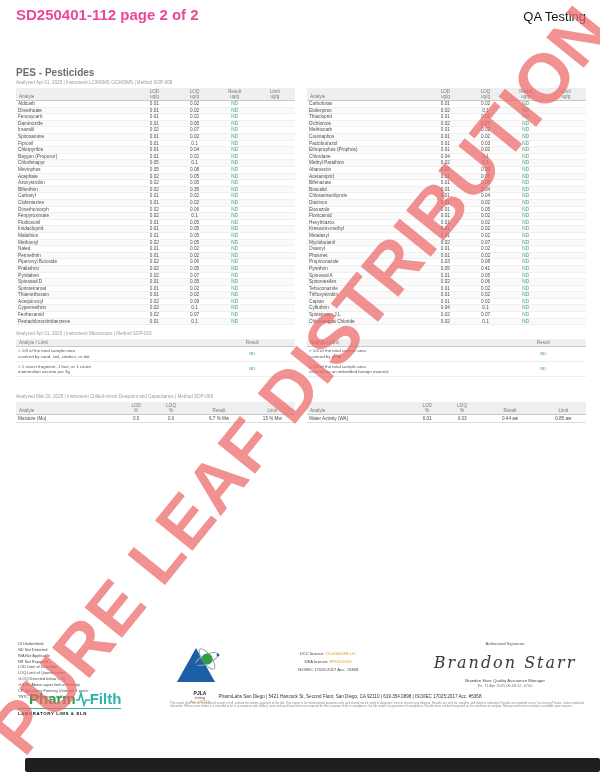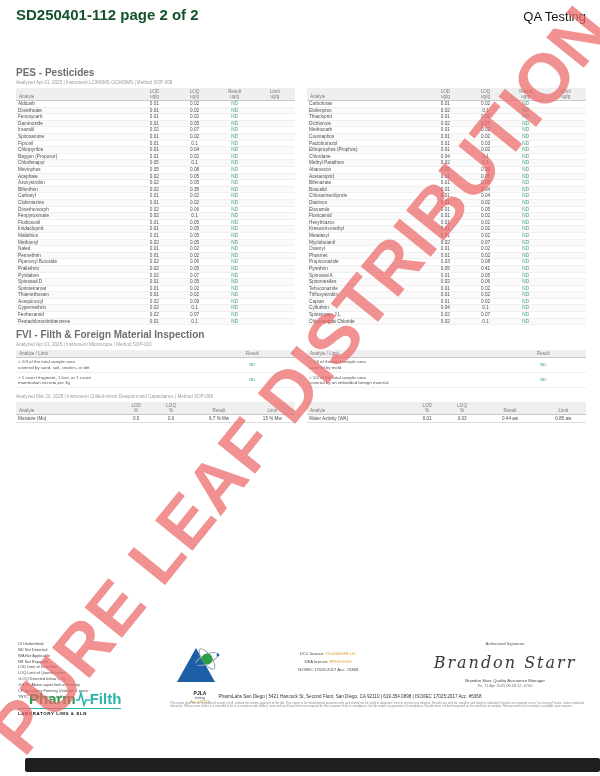--- a/index.html
+++ b/index.html
@@ -1,20 +1,20 @@
 <!DOCTYPE html>
 <html><head>
 <meta charset="utf-8">
 <style>
   html,body{margin:0;padding:0;}
   body{
     width:600px;height:776px;background:#ffffff;position:relative;overflow:hidden;
     font-family:"Liberation Sans",sans-serif;color:#333;
   }
-  .page-title{position:absolute;left:16px;top:6px;font-size:15px;font-weight:bold;color:#14532d;}
+  .page-title{position:absolute;left:16px;top:6px;font-size:15px;font-weight:bold;color:#ec4899;}
   .qa{position:absolute;right:14px;top:9px;font-size:13px;color:#151515;}
 
   .section{position:absolute;left:16px;right:14px;margin-top:40px;}
   .sec-h{font-size:10px;font-weight:bold;color:#6e6e6e;}
   .sec-meta{font-size:4.6px;color:#9b9b9b;margin-top:1.5px;}
   .tables{display:flex;gap:12px;margin-top:3px;}
   .tables>table{flex:1;}
   table{border-collapse:collapse;table-layout:fixed;width:100%;}
   thead th{background:#efefef;border-bottom:1px solid #c9c9c9;font-weight:normal;
     color:#7a7a7a;padding:1px 2px;vertical-align:bottom;}
@@ -611,21 +611,20 @@
             <td class="c-num">0.1</td>
             <td class="c-num nd">ND</td>
             <td class="c-num"></td>
           </tr>
         </tbody>
     </table>
   </div>
 </div>
 
 <div class="section" id="fvi">
-  <div class="sec-h">FVI - Filth &amp; Foreign Material Inspection</div>
   <div class="sec-meta">Analyzed Apr 01, 2025  |  Instrument Microscope  |  Method SOP-010</div>
   <div class="tables">
     <table class="fvi-t">
       <thead>
           <tr>
         <th class="th-analyte w-name">
               <span>Analyte / Limit</span>
             </th>
         <th class="w-res">
               <span>Result</span>

